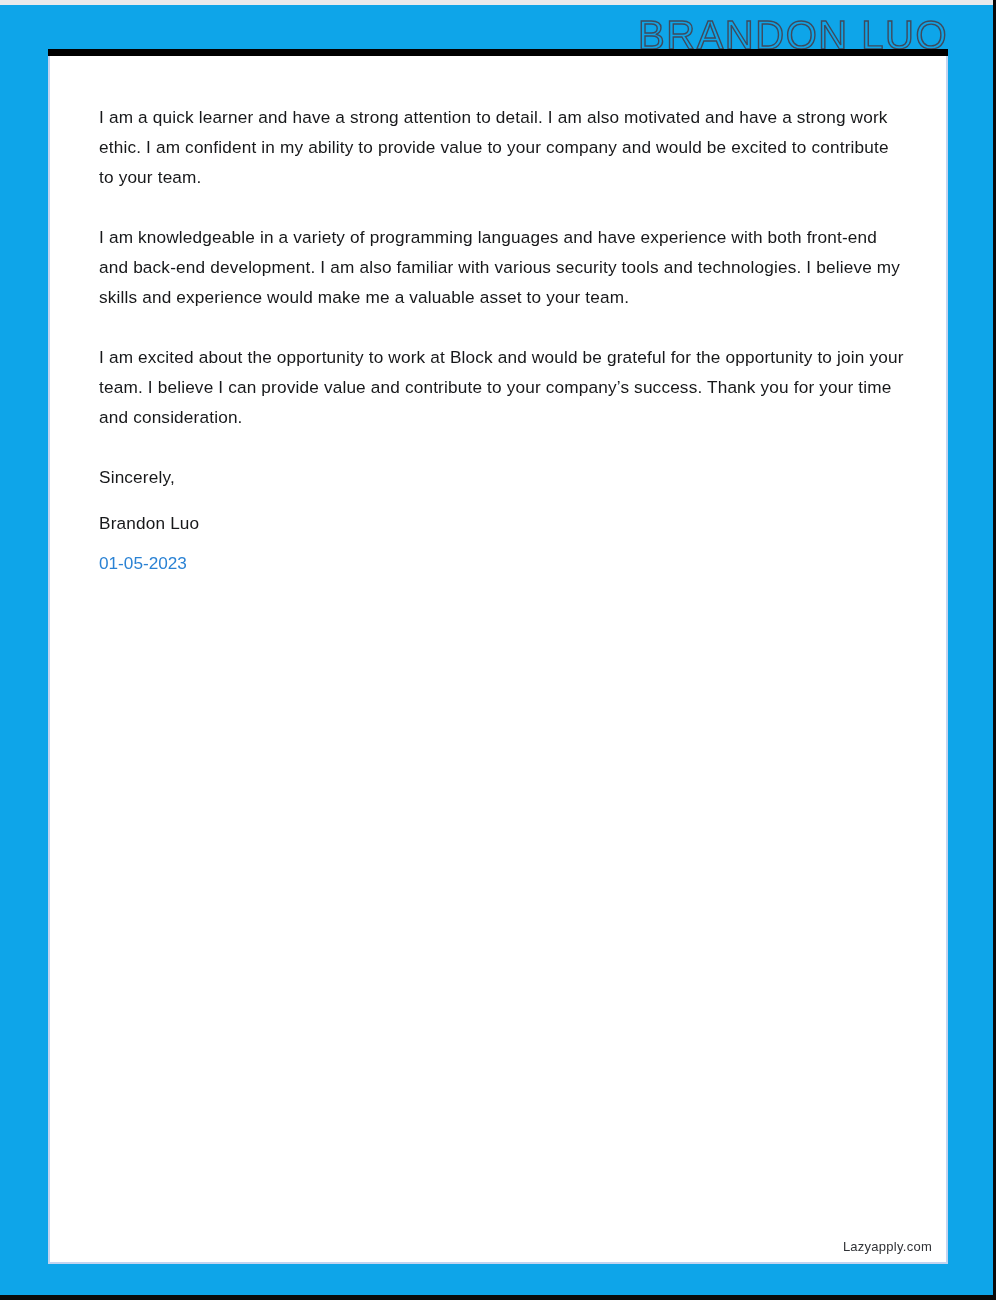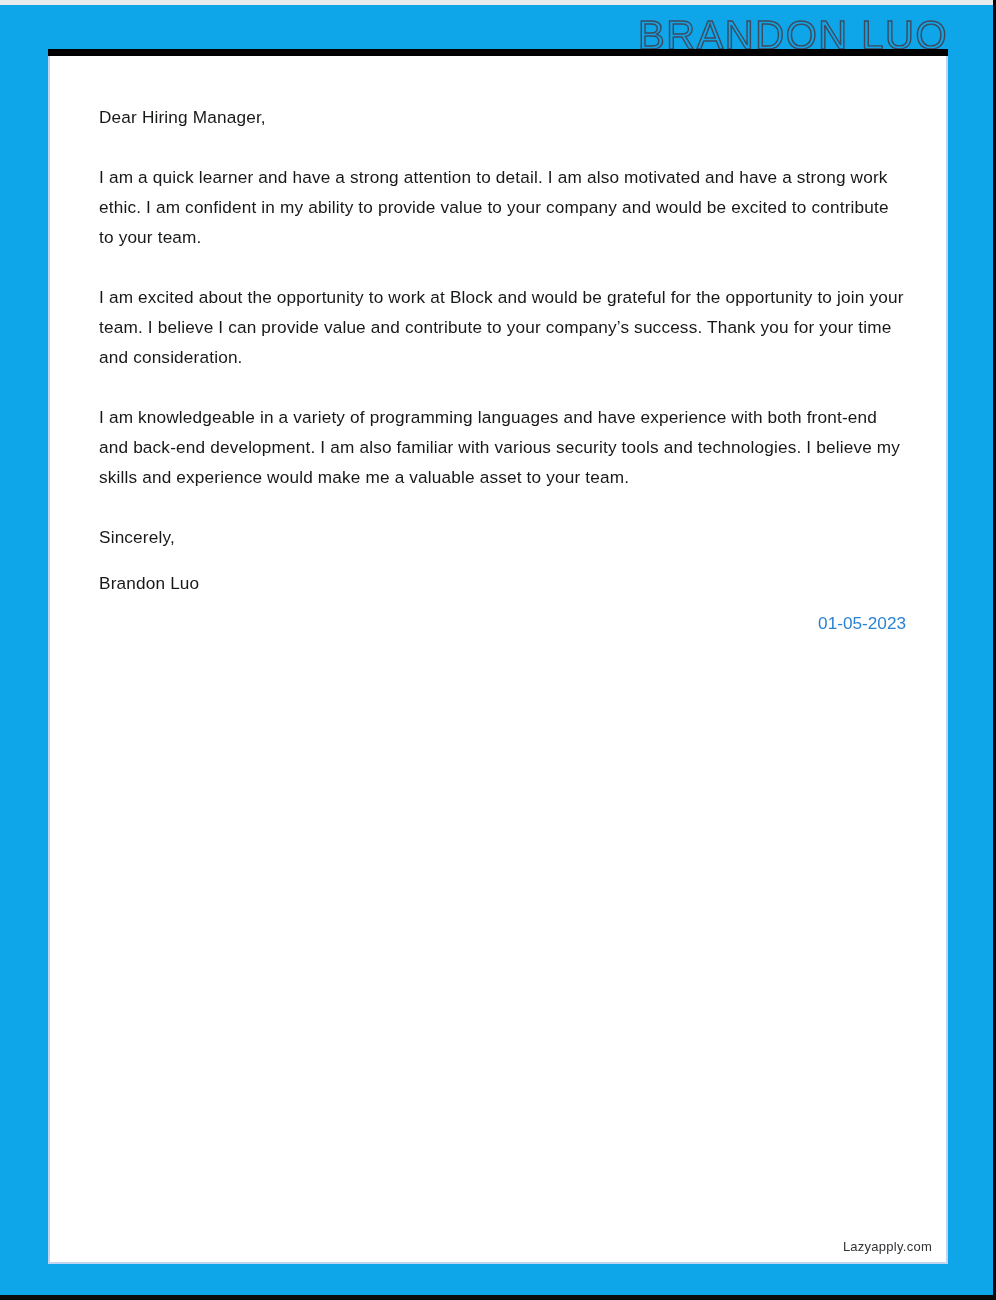--- a/index.html
+++ b/index.html
@@ -120,21 +120,20 @@
   .para { margin-bottom: 30px; }
   .closing { margin-bottom: 16px; }
   .signature-name { margin-bottom: 10px; }
 
   .signature-date {
     font-family: "Liberation Sans", sans-serif;
     font-size: 17.2px;
     line-height: 30px;
     color: #2a82d4;
     margin: 0;
-    text-align: right;
   }
 
   
   .sheet-footer {
     position: absolute;
     bottom: 8px;
     right: 14px;
     font-family: "Liberation Sans", sans-serif;
     font-size: 13px;
     color: #303236;
@@ -152,28 +151,27 @@
   <div class="letterhead">
     <span class="letterhead-name">BRANDON LUO</span>
   </div>
 
   <div class="header-rule"></div>
 
   <div class="sheet">
 
     <div class="letter-body">
 
-      <p class="salutation">Dear Hiring Manager,</p>
 
 
       <p class="para">I am a quick learner and have a strong attention to detail. I am also motivated and have a strong work ethic. I am confident in my ability to provide value to your company and would be excited to contribute to your team.</p>
 
+      <p class="para">I am knowledgeable in a variety of programming languages and have experience with both front-end and back-end development. I am also familiar with various security tools and technologies. I believe my skills and experience would make me a valuable asset to your team.</p>
+
       <p class="para">I am excited about the opportunity to work at Block and would be grateful for the opportunity to join your team. I believe I can provide value and contribute to your company’s success. Thank you for your time and consideration.</p>
-
-      <p class="para">I am knowledgeable in a variety of programming languages and have experience with both front-end and back-end development. I am also familiar with various security tools and technologies. I believe my skills and experience would make me a valuable asset to your team.</p>
 
       <p class="closing">Sincerely,</p>
 
       <p class="signature-name">Brandon Luo</p>
 
       <p class="signature-date">01-05-2023</p>
 
     </div>
 
     <div class="sheet-footer">Lazyapply.com</div>

